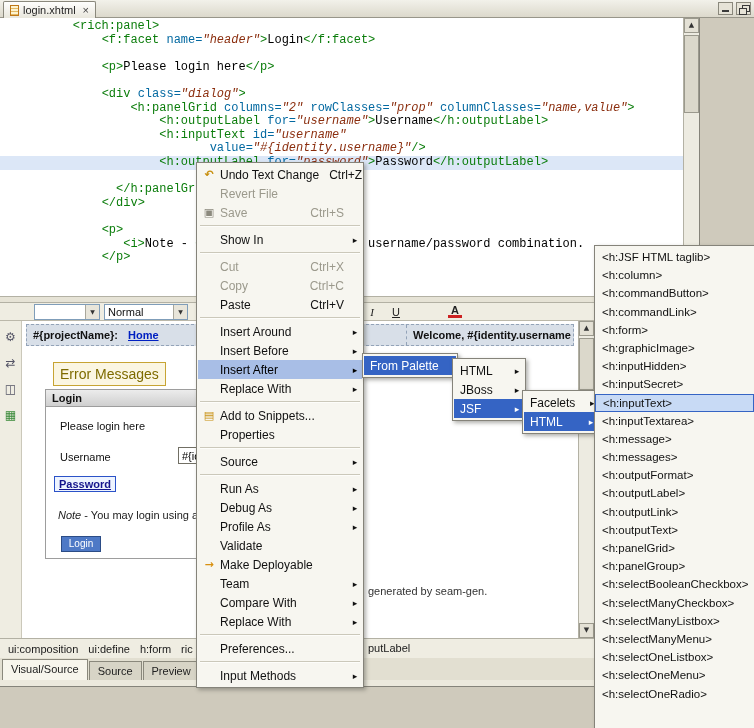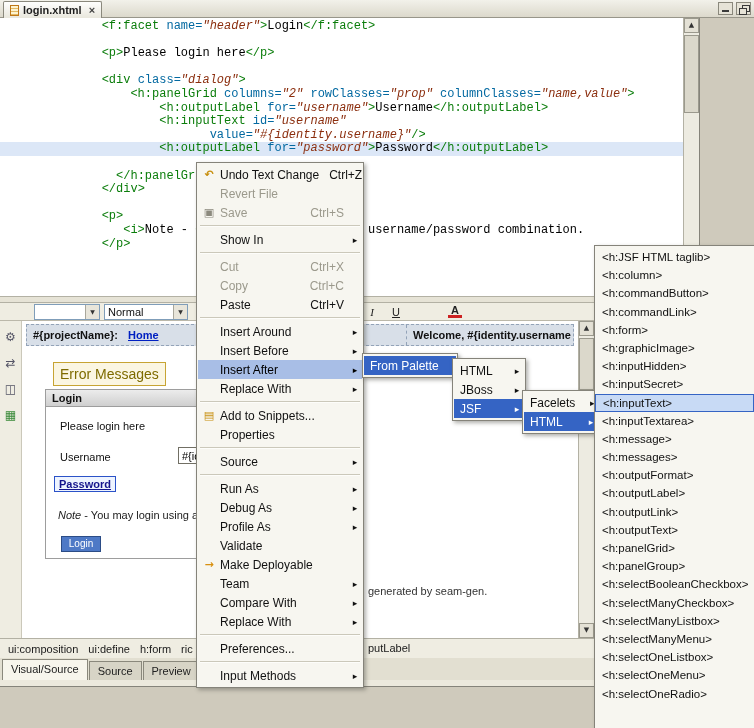--- a/index.html
+++ b/index.html
@@ -1,21 +1,21 @@
 <!DOCTYPE html>
 <html><head>
 <meta charset="utf-8">
 <style>
 *{margin:0;padding:0;box-sizing:border-box;}
 html,body{width:754px;height:728px;}
 #root{position:relative;width:754px;height:728px;background:#CFCABC;font-family:"Liberation Sans",sans-serif;overflow:hidden;color:#111;}
 #root > div{position:absolute;}
 
 
-#tabstrip{left:0;top:0;width:754px;height:18px;background:linear-gradient(#F2F1EA,#DCD9CC);border-bottom:1px solid #98968A;font-weight:bold;}
+#tabstrip{left:0;top:0;width:754px;height:18px;background:linear-gradient(#F2F1EA,#DCD9CC);border-bottom:1px solid #98968A;}
 #editor-tab{position:absolute;left:3px;top:1px;height:17px;padding:0 6px;display:flex;align-items:center;gap:4px;background:linear-gradient(#FEFEFD,#E9E7DD);border:1px solid #8A887C;border-bottom:none;border-radius:2px 2px 0 0;font-size:11px;color:#1F1F1F;}
 .file-icon{width:9px;height:11px;border:1px solid #C07818;background:repeating-linear-gradient(#FDF3D0 0 2px,#E2B964 2px 3px);display:inline-block;}
 .tab-close{font-size:11px;color:#444;margin-left:3px;line-height:11px;}
 #win-controls{position:absolute;right:3px;top:2px;display:flex;gap:3px;}
 .win-btn{width:15px;height:13px;border:1px solid #8A887C;background:#E6E3D7;position:relative;}
 .win-btn.min::after{content:"";position:absolute;left:3px;bottom:2px;width:7px;height:2px;background:#3A3A3A;}
 .win-btn.rest::before{content:"";position:absolute;left:5px;top:2px;width:6px;height:5px;border:1px solid #3A3A3A;}
 .win-btn.rest::after{content:"";position:absolute;left:2px;top:5px;width:6px;height:5px;border:1px solid #3A3A3A;background:#E6E3D7;}
 
 
@@ -119,20 +119,21 @@
     </div>
     <div id="win-controls">
       <span class="win-btn min"></span>
       <span class="win-btn rest"></span>
     </div>
   </div>
 
   <div id="window-body"></div>
 
   <div id="code-area">
+      <div class="code-line"><span class="syn-t">         </span><span class="syn-g">&lt;rich:panel&gt;</span></div>
       <div class="code-line"><span class="syn-t">             </span><span class="syn-g">&lt;f:facet </span><span class="syn-a">name=</span><span class="syn-v">"header"</span><span class="syn-g">&gt;</span><span class="syn-t">Login</span><span class="syn-g">&lt;/f:facet&gt;</span></div>
       <div class="code-line">&nbsp;</div>
       <div class="code-line"><span class="syn-t">             </span><span class="syn-g">&lt;p&gt;</span><span class="syn-t">Please login here</span><span class="syn-g">&lt;/p&gt;</span></div>
       <div class="code-line">&nbsp;</div>
       <div class="code-line"><span class="syn-t">             </span><span class="syn-g">&lt;div </span><span class="syn-a">class=</span><span class="syn-v">"dialog"</span><span class="syn-g">&gt;</span></div>
       <div class="code-line"><span class="syn-t">                 </span><span class="syn-g">&lt;h:panelGrid </span><span class="syn-a">columns=</span><span class="syn-v">"2"</span><span class="syn-t"> </span><span class="syn-a">rowClasses=</span><span class="syn-v">"prop"</span><span class="syn-t"> </span><span class="syn-a">columnClasses=</span><span class="syn-v">"name,value"</span><span class="syn-g">&gt;</span></div>
       <div class="code-line"><span class="syn-t">                     </span><span class="syn-g">&lt;h:outputLabel </span><span class="syn-a">for=</span><span class="syn-v">"username"</span><span class="syn-g">&gt;</span><span class="syn-t">Username</span><span class="syn-g">&lt;/h:outputLabel&gt;</span></div>
       <div class="code-line"><span class="syn-t">                     </span><span class="syn-g">&lt;h:inputText </span><span class="syn-a">id=</span><span class="syn-v">"username"</span></div>
       <div class="code-line"><span class="syn-t">                            </span><span class="syn-a">value=</span><span class="syn-v">"#{identity.username}"</span><span class="syn-g">/&gt;</span></div>
       <div class="code-line sel"><span class="syn-t">                     </span><span class="syn-g">&lt;h:outputLabel </span><span class="syn-a">for=</span><span class="syn-v">"password"</span><span class="syn-g">&gt;</span><span class="syn-t">Password</span><span class="syn-g">&lt;/h:outputLabel&gt;</span></div>

